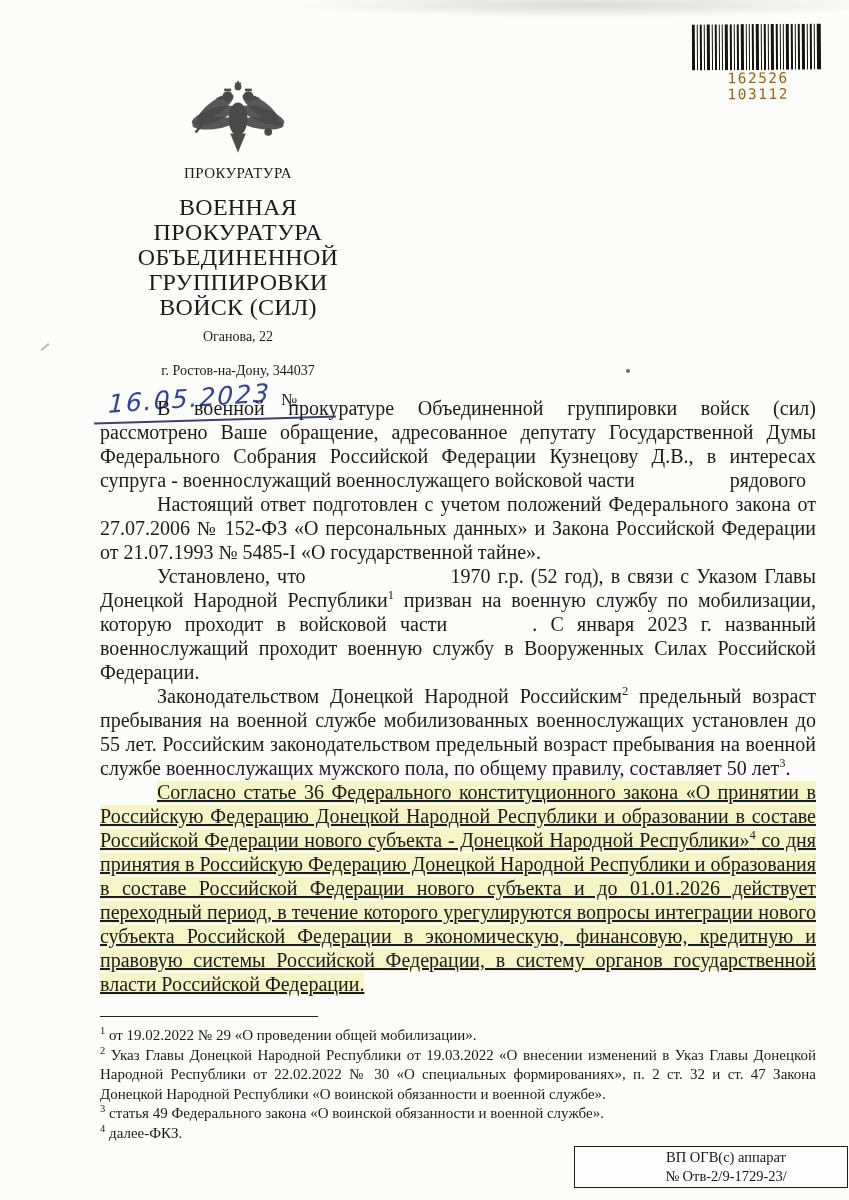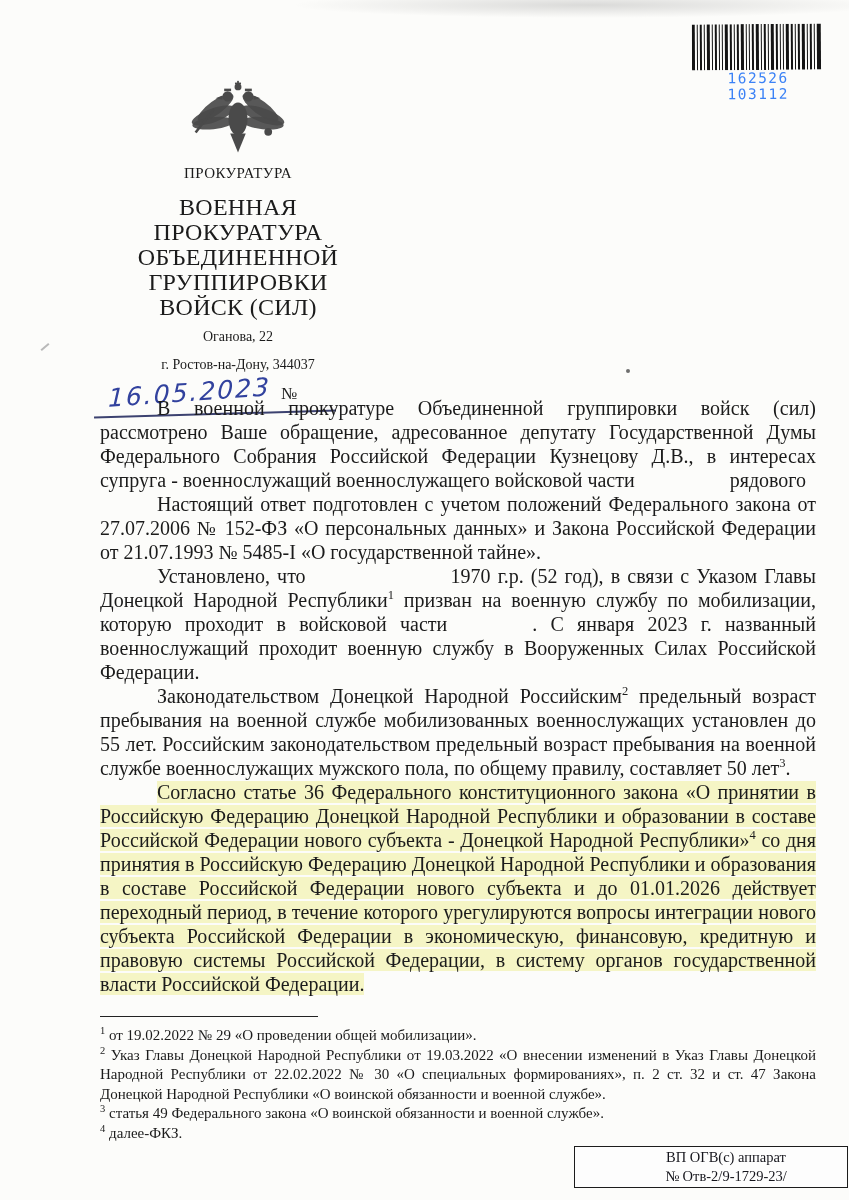--- a/index.html
+++ b/index.html
@@ -14,21 +14,21 @@
   }
   
   .smudge{position:absolute;top:-8px;left:290px;width:600px;height:26px;
     background:radial-gradient(ellipse at center,rgba(130,130,130,.28),rgba(130,130,130,0) 70%);}
   .speck{position:absolute;left:626px;top:369px;width:4px;height:4px;border-radius:50%;background:#4a4a4a;opacity:.8;}
   .pencil-mark{position:absolute;left:40px;top:346px;width:10px;height:2px;background:#b9b9b9;transform:rotate(-40deg);}
 
   
   .barcode{position:absolute;top:24px;right:25px;width:132px;text-align:center;transform:rotate(-.4deg);}
   .barcode svg{display:block;}
-  .barcode-number{font-family:"DejaVu Sans Mono",monospace;font-size:14.5px;letter-spacing:1.5px;color:#3b82f6;margin-top:0;}
+  .barcode-number{font-family:"DejaVu Sans Mono",monospace;font-size:14.5px;letter-spacing:1.5px;color:#a16207;margin-top:0;}
 
   
   .letterhead{position:absolute;left:92px;top:80px;width:292px;text-align:center;}
   .emblem{display:block;margin:0 auto;}
   .org-top{font-weight:normal;font-size:15px;line-height:19px;letter-spacing:.4px;margin-top:8px;}
   .org-main{font-weight:normal;font-size:24px;line-height:25px;letter-spacing:.3px;margin-top:12px;}
   .addr{font-size:14px;line-height:18px;margin-top:8px;}
   .date-row{position:relative;margin-top:4px;height:42px;text-align:left;padding-left:16px;}
   .date-row::after{content:"";position:absolute;left:2px;width:242px;bottom:5px;
     border-bottom:2px solid #3c4270;transform:rotate(-1.6deg);}
@@ -37,21 +37,21 @@
   .no-sign{font-size:17px;margin-left:10px;color:#222;position:relative;top:-2px;}
 
   
   .body-text{position:absolute;left:100px;top:396px;width:716px;}
   .body-text p{margin:0;font-size:20px;line-height:24px;text-align:justify;text-indent:57px;}
   .blank{display:inline-block;height:1px;}
   .b95{width:95px;}
   .b145{width:145px;}
   .b85{width:85px;}
   sup{font-size:12.5px;line-height:0;}
-  .hl{background:var(--highlight);}
+  .hl{background:var(--highlight);text-decoration:underline;}
 
   
   .footnotes{position:absolute;left:100px;top:1016px;width:716px;}
   .fn-rule{width:218px;border-top:1.5px solid #222;margin-bottom:9px;}
   .footnotes p{margin:0;font-size:15px;line-height:19.5px;text-align:justify;}
   .footnotes sup{font-size:10.5px;}
 
   
   .stamp{position:absolute;left:574px;top:1146px;width:242px;height:40px;
     border:1.6px solid #1c1c1c;background:#fdfdfd;
@@ -138,21 +138,21 @@
         <rect x="20" y="30" width="3" height="34" transform="rotate(38 21 47)"></rect>
         <circle cx="95" cy="60" r="4.5"></circle>
       </g>
     </svg>
     <div class="org-top">ПРОКУРАТУРА</div>
     <div class="org-main">ВОЕННАЯ ПРОКУРАТУРА</div>
     <div class="org-main" style="margin-top:0">ОБЪЕДИНЕННОЙ</div>
     <div class="org-main" style="margin-top:0">ГРУППИРОВКИ</div>
     <div class="org-main" style="margin-top:0">ВОЙСК (СИЛ)</div>
     <div class="addr">Оганова, 22</div>
-    <div class="addr" style="margin-top:10px">г. Ростов-на-Дону, 344037</div>
+    <div class="addr" style="margin-top:16px">г. Ростов-на-Дону, 344037</div>
     <div class="date-row"><span class="date-script">16.05.2023</span><span class="no-sign">№</span></div>
   </div>
 
   <div class="body-text">
     <p><span>В военной прокуратуре Объединенной группировки войск (сил) рассмотрено Ваше обращение, адресованное депутату Государственной Думы Федерального Собрания Российской Федерации Кузнецову Д.В., в интересах супруга - военнослужащий военнослужащего войсковой части</span><span class="blank b95"></span><span>рядового</span></p>
     <p><span>Настоящий ответ подготовлен с учетом положений Федерального закона от 27.07.2006 № 152-ФЗ «О персональных данных» и Закона Российской Федерации от 21.07.1993 № 5485-I «О государственной тайне».</span></p>
     <p><span>Установлено, что</span><span class="blank b145"></span><span>1970 г.р. (52 год), в связи с Указом Главы Донецкой Народной Республики</span><sup>1</sup><span> призван на военную службу по мобилизации, которую проходит в войсковой части</span><span class="blank b85"></span><span>. С января 2023 г. названный военнослужащий проходит военную службу в Вооруженных Силах Российской Федерации.</span></p>
     <p><span>Законодательством Донецкой Народной Российским</span><sup>2</sup><span> предельный возраст пребывания на военной службе мобилизованных военнослужащих установлен до 55 лет. Российским законодательством предельный возраст пребывания на военной службе военнослужащих мужского пола, по общему правилу, составляет 50 лет</span><sup>3</sup><span>.</span></p>
     <p><span class="hl"><span>Согласно статье 36 Федерального конституционного закона «О принятии в Российскую Федерацию Донецкой Народной Республики и образовании в составе Российской Федерации нового субъекта - Донецкой Народной Республики»</span><sup>4</sup><span> со дня принятия в Российскую Федерацию Донецкой Народной Республики и образования в составе Российской Федерации нового субъекта и до 01.01.2026 действует переходный период, в течение которого урегулируются вопросы интеграции нового субъекта Российской Федерации в экономическую, финансовую, кредитную и правовую системы Российской Федерации, в систему органов государственной власти Российской Федерации.</span></span></p>
   </div>

